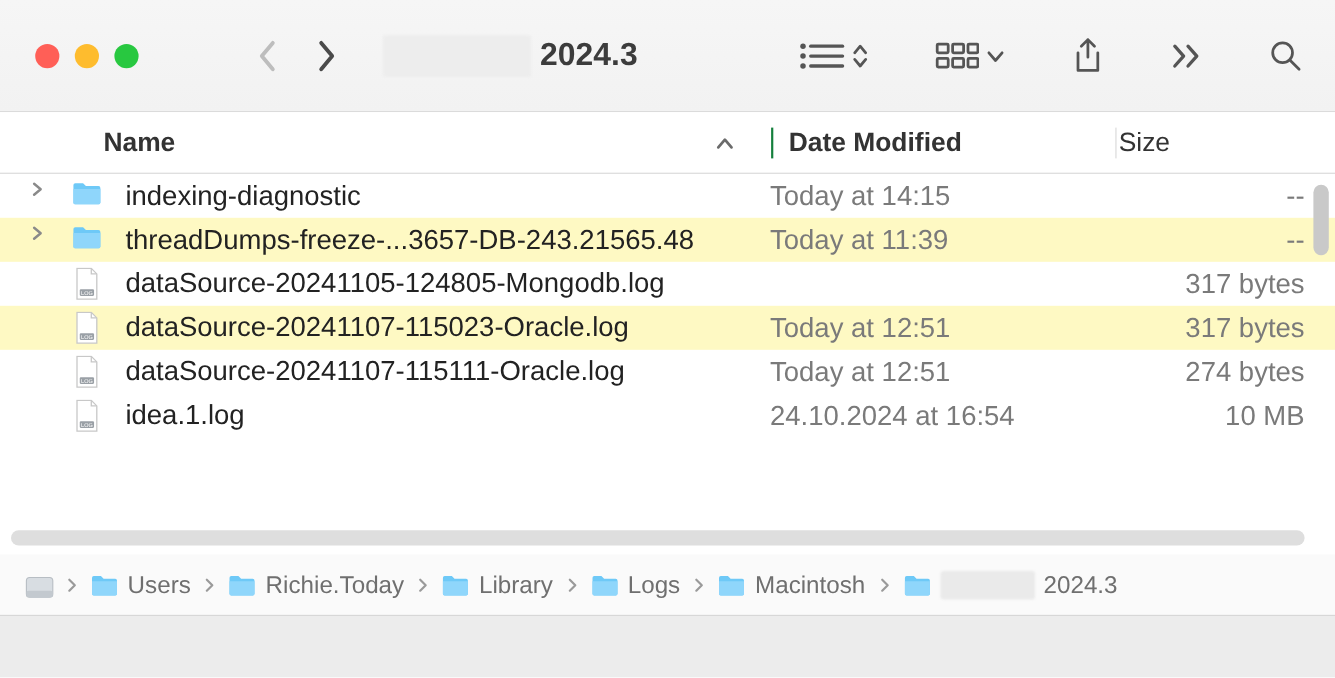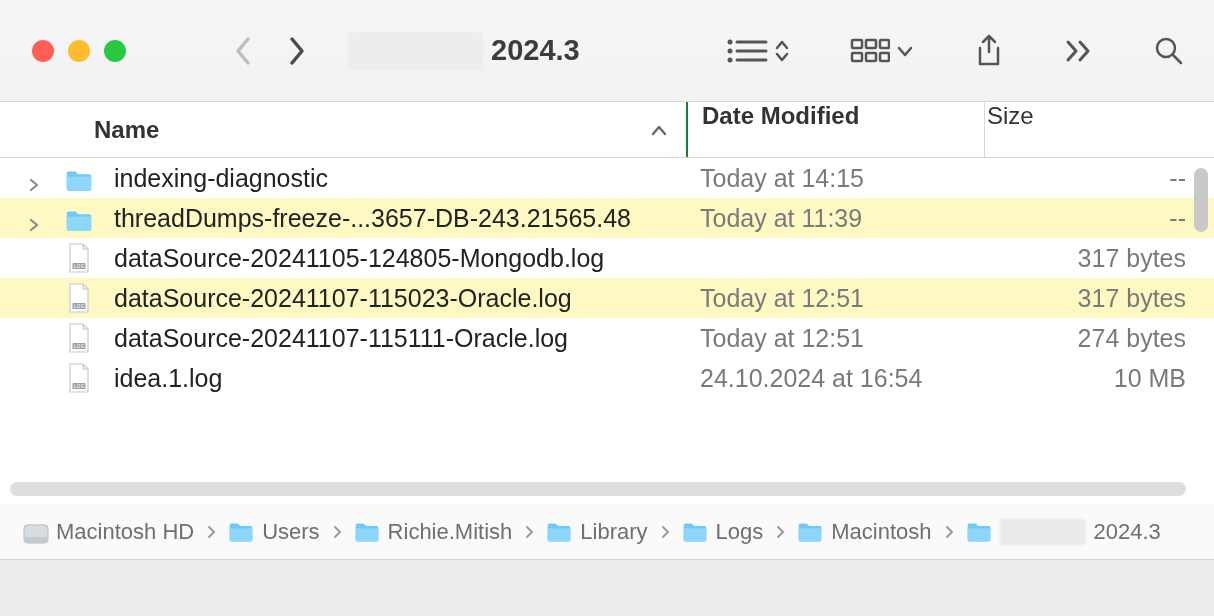--- a/index.html
+++ b/index.html
@@ -27,32 +27,32 @@
   .nav-arrows { display:flex; gap:36px; margin-left:68px; margin-right:32px; }
   .nav-arrow { font-size:34px; color:#333; cursor:pointer; }
   .nav-arrow.dim { color:#bfbfbf; }
   .title-wrap { display:flex; align-items:center; gap:8px; margin-left:10px; }
   .title-obscured { width:135px; height:38px; background:#ededed; filter: blur(1px); border-radius:3px; }
   .title-text { font-size:29px; font-weight:600; color:#3c3c3c; }
   .toolbar-right { margin-left:auto; display:flex; align-items:center; gap:60px; color:#555; }
   .toolbar-btn { display:flex; align-items:center; gap:6px; cursor:pointer; }
   .chevrons-icon { font-size:30px; color:#555; letter-spacing:-5px; }
   .header-row {
-    display:flex; 
+    display:flex; align-items:center;
     height:56px; border-bottom:1px solid #d7d7d7;
-    font-size:24px; color:#333; background:#fff;
+    font-size:24px; color:#333; background:#fff;gap:15px;
   }
   .col-name { flex: 0 0 686px; padding-left:94px; font-weight:700; position:relative; display:flex; align-items:center;}
   .col-name .caret-up { margin-left:auto; margin-right:18px; color:#6b6b6b; font-size:22px; }
   .col-date { flex: 0 0 298px; padding-left:14px; border-left:2px solid #15803d; color:#333; font-weight:700;}
   .col-size { flex:1; padding-left:2px; border-left:1px solid #d7d7d7; }
   .files {  }
   .file-row { display:flex; align-items:center; height:40px; font-size:25px; }
   .file-row.alt { background:#fef9c3; }
-  .cell-name { flex:0 0 686px; display:flex; align-items:flex-end; gap:21px; padding-left:28px; color:#222; white-space:nowrap; overflow:hidden; }
+  .cell-name { flex:0 0 686px; display:flex; align-items:flex-start; gap:21px; padding-left:28px; color:#222; white-space:nowrap; overflow:hidden; }
   .cell-date { flex:0 0 298px; padding-left:14px; color:#7a7a7a; }
   .cell-size { flex:1; padding-right:28px; text-align:right; color:#7a7a7a; }
   .disclosure { width:16px; text-align:center; color:#8a8a8a; font-size:22px; }
   .folder-icon,.file-icon { width:28px; display:flex; justify-content:center; }
   .scrollbar {
     position:absolute; right:6px; top:168px; width:14px; height:64px;
     background:#c9c9c9; border-radius:8px;
   }
   .hscroll {
     position:absolute; left:10px; right:28px; height:14px; top:482px;
@@ -272,21 +272,20 @@
 <div class="hscroll"></div>
 
 <div class="path-bar" id="pathbar">
     <div class="path-item">
       <span class="path-folder-icon">
         <svg width="28" height="24" viewBox="0 0 28 24">
    <rect x="2" y="3" width="24" height="18" rx="3" fill="#d8dde2" stroke="#b7bdc3"></rect>
    <rect x="2" y="15" width="24" height="6" rx="2" fill="#c3c9cf"></rect>
   </svg>
       </span>
-      <span>Macintosh HD</span>
     </div>
     <span class="sep">
       <svg width="10" height="16" viewBox="0 0 10 16">
         <path d="M3 3 L8 8 L3 13" fill="none" stroke="#9a9a9a" stroke-width="2" stroke-linecap="round" stroke-linejoin="round"></path>
       </svg>
     </span>
     <div class="path-item">
       <span class="path-folder-icon">
         <svg width="26" height="20.28" viewBox="0 0 32 25">
     <path d="M2 4 Q2 2 4 2 L12 2 L15 5 L28 5 Q30 5 30 7 L30 22 Q30 24 28 24 L4 24 Q2 24 2 22 Z" fill="#6ec9f7"></path>
@@ -300,21 +299,21 @@
         <path d="M3 3 L8 8 L3 13" fill="none" stroke="#9a9a9a" stroke-width="2" stroke-linecap="round" stroke-linejoin="round"></path>
       </svg>
     </span>
     <div class="path-item">
       <span class="path-folder-icon">
         <svg width="26" height="20.28" viewBox="0 0 32 25">
     <path d="M2 4 Q2 2 4 2 L12 2 L15 5 L28 5 Q30 5 30 7 L30 22 Q30 24 28 24 L4 24 Q2 24 2 22 Z" fill="#6ec9f7"></path>
     <path d="M2 8 L30 8 L30 22 Q30 24 28 24 L4 24 Q2 24 2 22 Z" fill="#8fd6fb"></path>
   </svg>
       </span>
-      <span>Richie.Mitish</span>
+      <span>Richie.Today</span>
     </div>
     <span class="sep">
       <svg width="10" height="16" viewBox="0 0 10 16">
         <path d="M3 3 L8 8 L3 13" fill="none" stroke="#9a9a9a" stroke-width="2" stroke-linecap="round" stroke-linejoin="round"></path>
       </svg>
     </span>
     <div class="path-item">
       <span class="path-folder-icon">
         <svg width="26" height="20.28" viewBox="0 0 32 25">
     <path d="M2 4 Q2 2 4 2 L12 2 L15 5 L28 5 Q30 5 30 7 L30 22 Q30 24 28 24 L4 24 Q2 24 2 22 Z" fill="#6ec9f7"></path>

